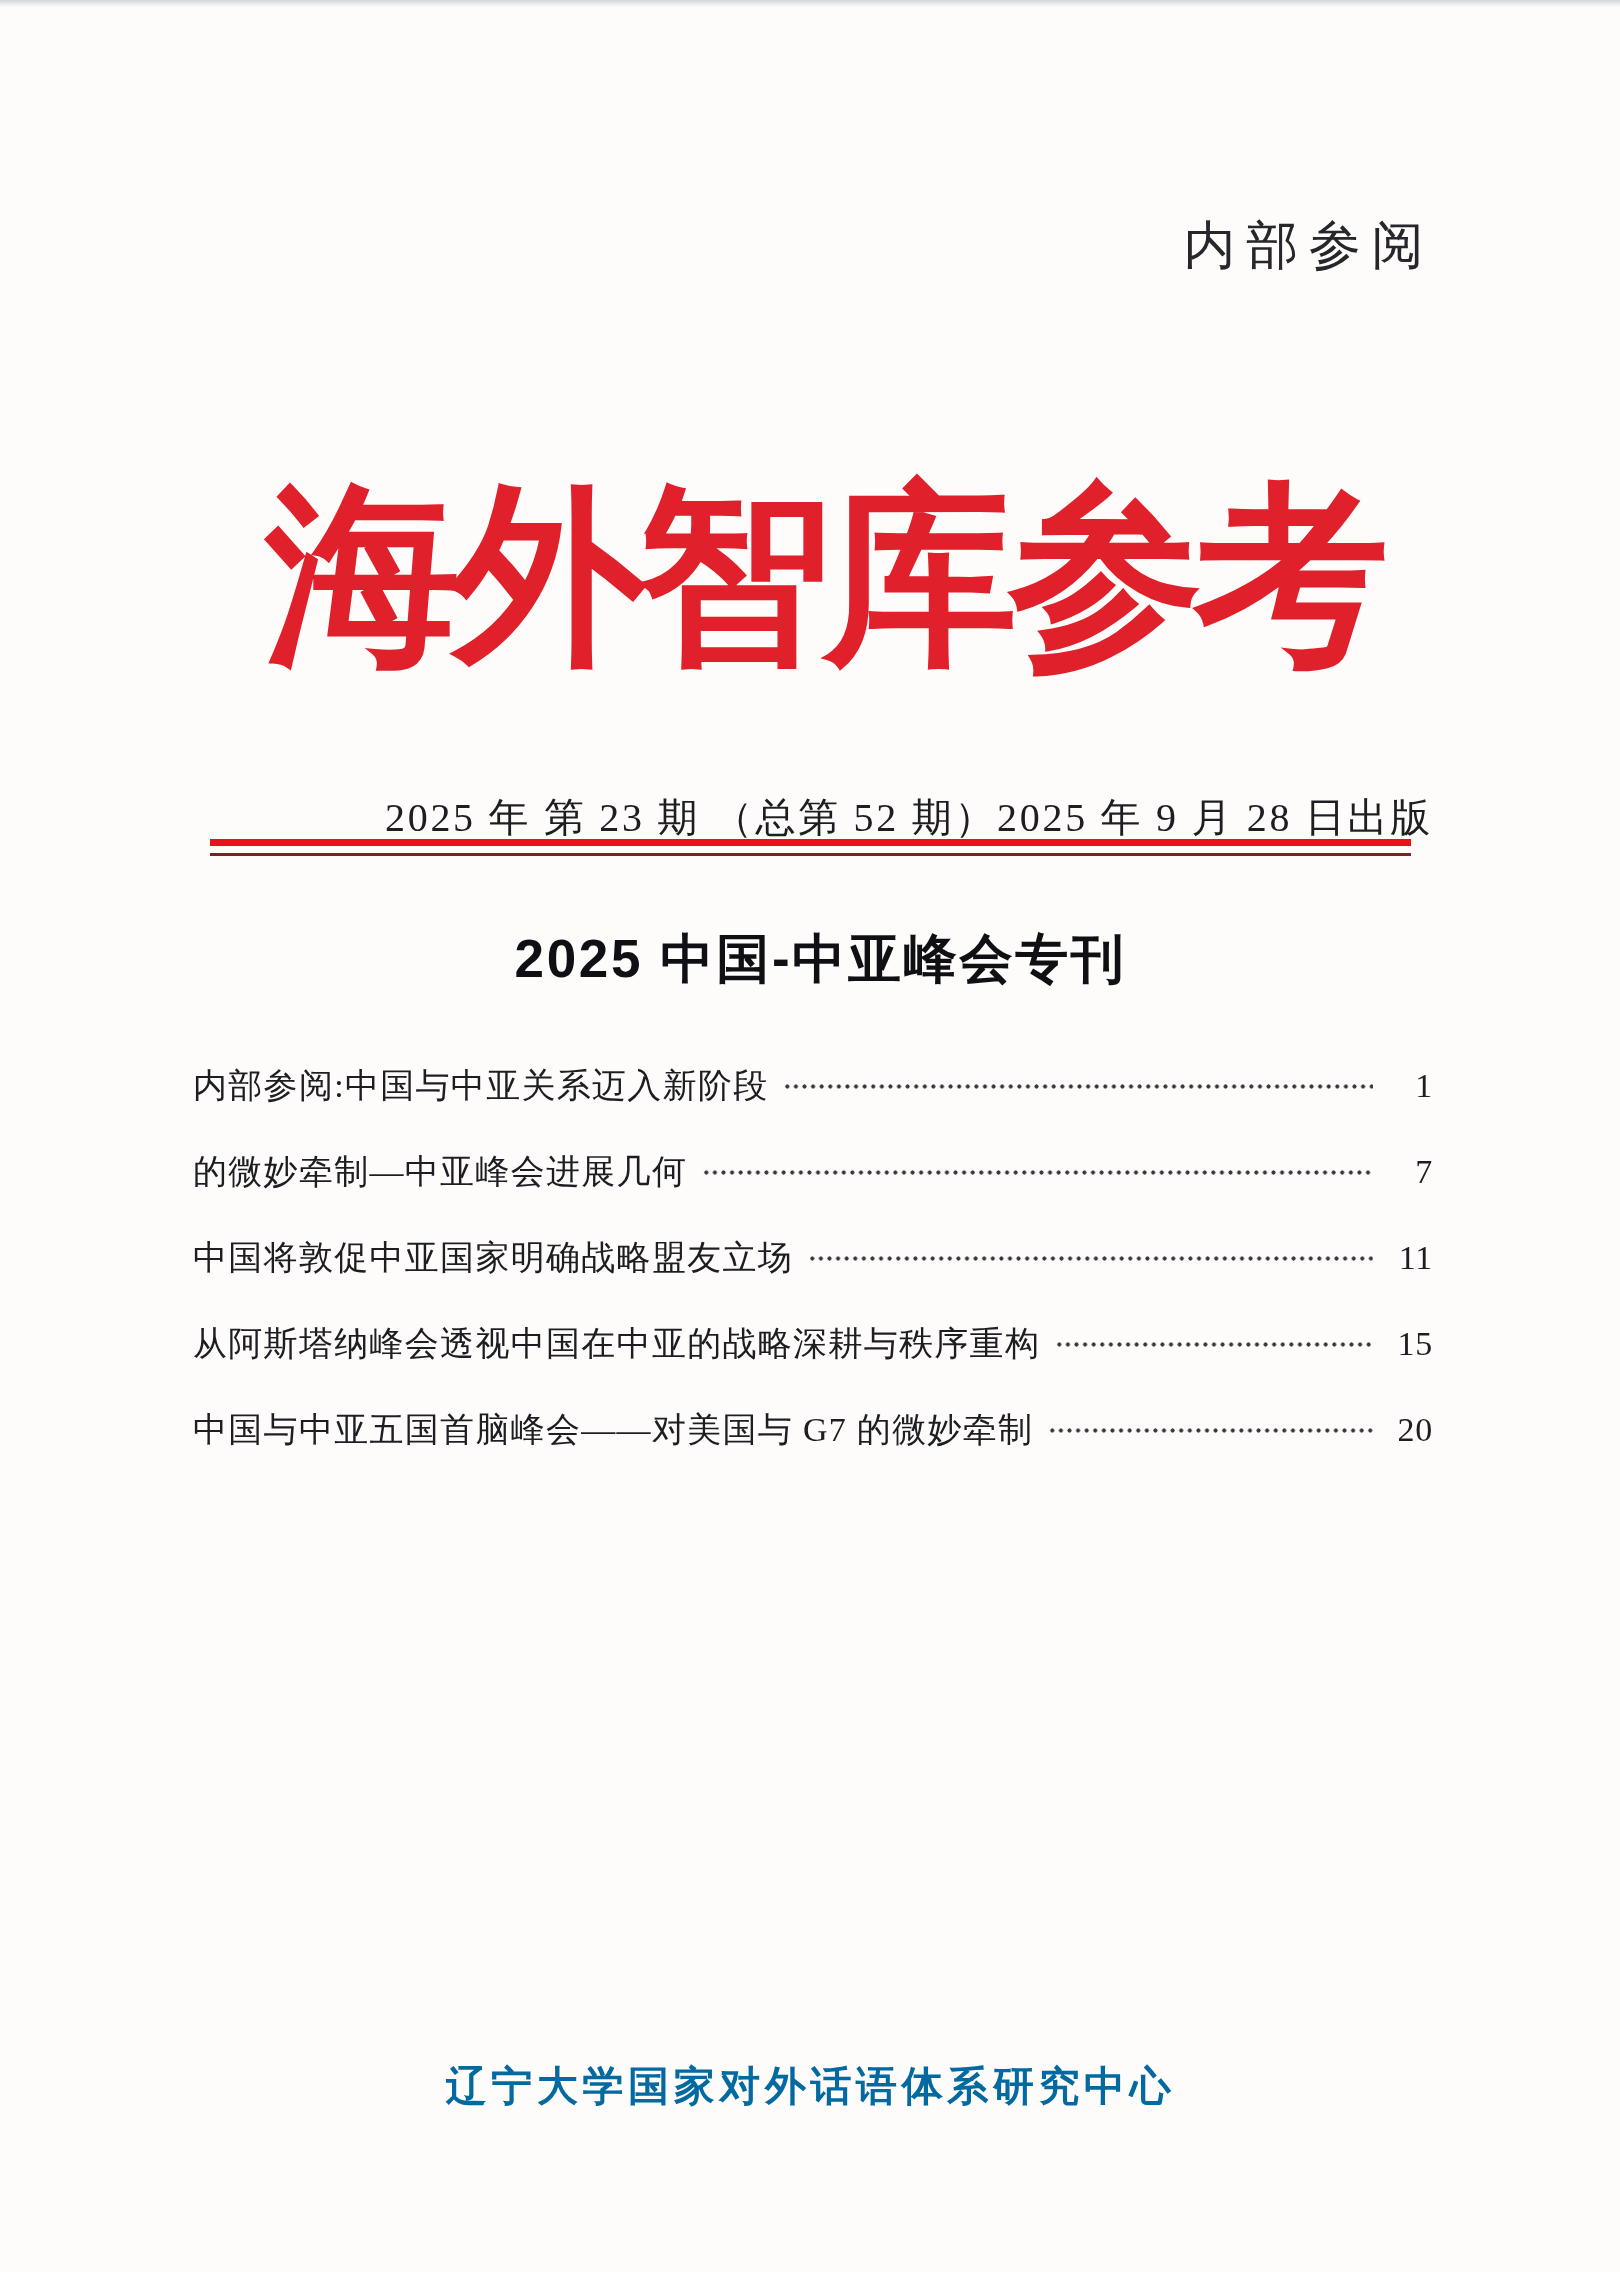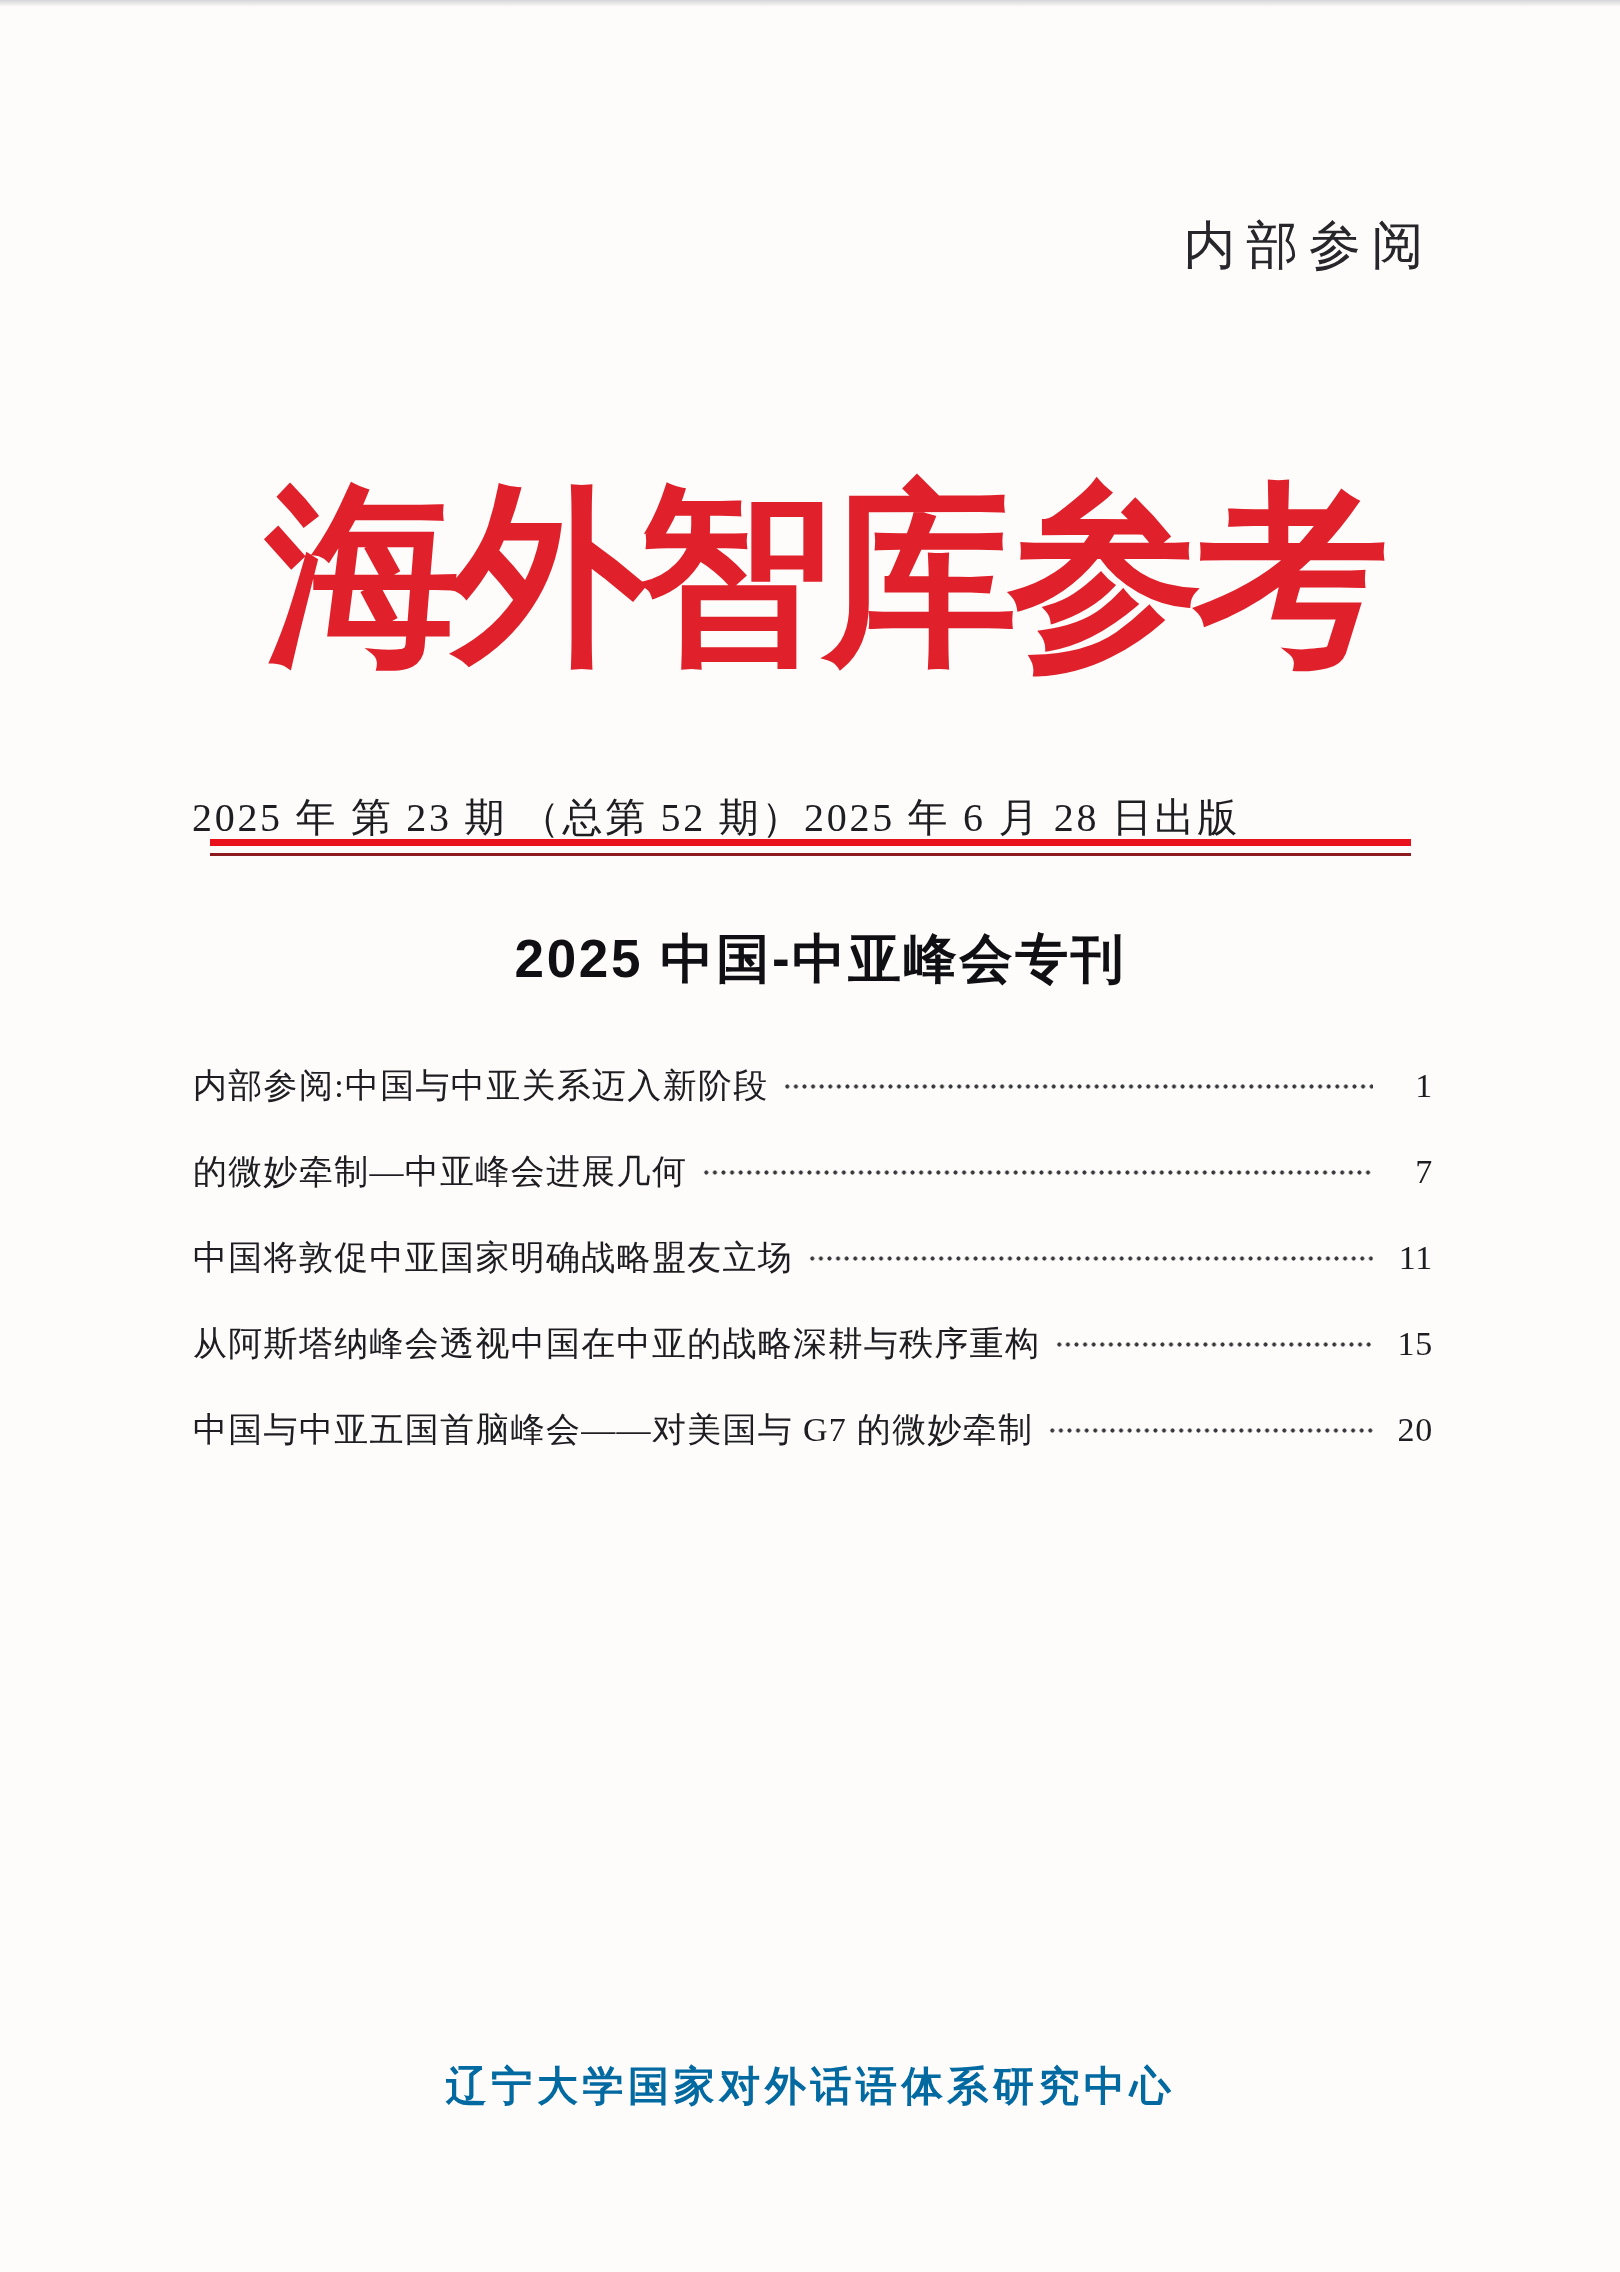--- a/index.html
+++ b/index.html
@@ -44,21 +44,21 @@
     letter-spacing: -9.3px;
     color: #e0202a;
     white-space: nowrap;
   }
   .issue-row {
     position: absolute;
     top: 790px;
     left: 192px;
     right: 188px;
     display: flex;
-    justify-content: flex-start;
+    justify-content: flex-end;
     align-items: baseline;
     font-size: 40px;
     white-space: nowrap;
   }
   .issue-left { letter-spacing: 2.7px; }
   .issue-right { letter-spacing: 2.7px; }
   .rule-thick {
     position: absolute;
     top: 839px;
     left: 210px;
@@ -138,21 +138,21 @@
 
 <div class="sheet">
   <div class="top-edge"></div>
 
   <div class="classification">内部参阅</div>
 
   <div class="masthead">海外智库参考</div>
 
   <div class="issue-row">
     <span class="issue-left">2025 年 第 23 期 （总第 52 期）</span>
-    <span class="issue-right">2025 年 6 月 28 日出版</span>
+    <span class="issue-right">2025 年 9 月 28 日出版</span>
   </div>
 
   <div class="rule-thick"></div>
   <div class="rule-thin"></div>
 
   <div class="special-title">2025 中国-中亚峰会专刊</div>
 
   <div class="toc">
     <div class="toc-row">
       <span class="toc-title">内部参阅:中国与中亚关系迈入新阶段</span>

